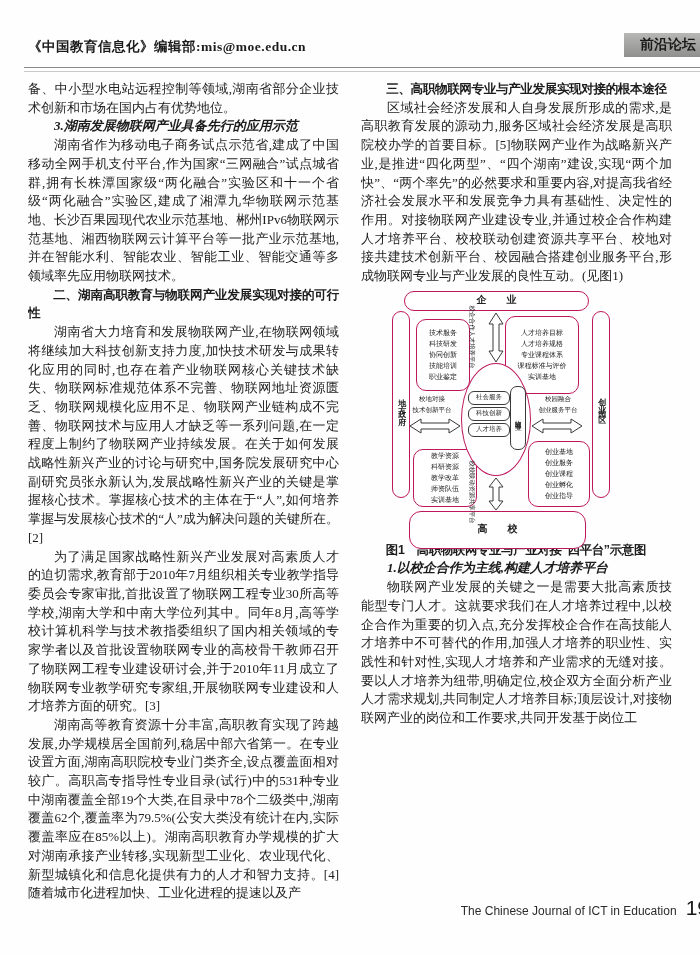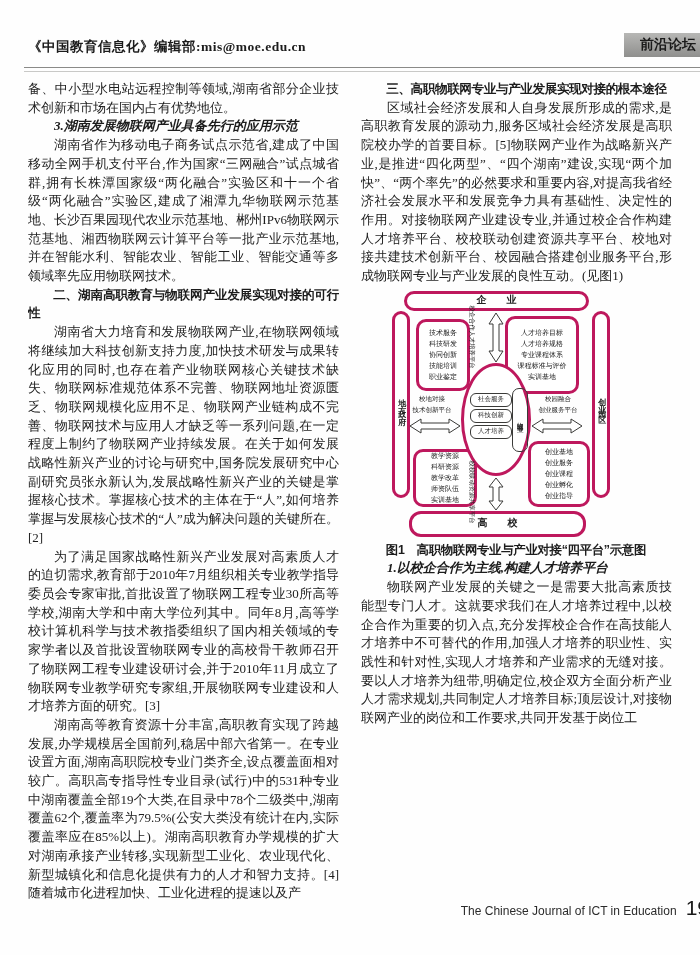--- a/index.html
+++ b/index.html
@@ -19,21 +19,21 @@
   .col-left{left:28px;}
   .col-right{left:361px;}
   .col p{margin:0;text-indent:2em;}
   .col p.cont{text-indent:0;}
   .h-sans{margin:0;text-indent:2em;font-family:"Liberation Sans",sans-serif;
           font-weight:bold;font-size:12.6px;letter-spacing:-.4px;}
   .h-kai{margin:0;text-indent:2em;font-weight:bold;font-style:italic;font-size:13px;}
   
   .fig{position:relative;width:250px;height:252px;margin:3px 0 0 10px;
        font-family:"Liberation Sans",sans-serif;color:#222;}
-  .fig .nd{position:absolute;border:3px solid #be185d;background:#fff;box-sizing:border-box;}
+  .fig .nd{position:absolute;border:1px solid #be185d;background:#fff;box-sizing:border-box;}
   .pill-h{border-radius:12px;display:flex;align-items:center;justify-content:center;
           font-weight:bold;font-size:10px;}
   .pill-v{border-radius:10px;display:flex;align-items:center;justify-content:center;}
   .pill-v span{writing-mode:vertical-rl;text-orientation:upright;font-size:8px;
                letter-spacing:6px;font-weight:bold;}
   .rbox{border-radius:10px;font-size:7px;line-height:11px;text-align:center;
         display:flex;align-items:center;justify-content:center;}
   .pre{white-space:pre-line;}
   .ellipse{border-radius:50%;}
   .mini{position:absolute;border:1px solid #3a3a38;border-radius:6px;font-size:6.5px;
@@ -79,21 +79,21 @@
 
     <div class="fig">
 
       <div class="nd pill-h" style="left:33px;top:2px;width:185px;height:20px;">企　　业</div>
       <div class="nd pill-v" style="left:21px;top:22px;width:18px;height:187px;">
           <span>地方政府</span>
         </div>
       <div class="nd pill-v" style="left:221px;top:22px;width:18px;height:187px;">
           <span>创业园区</span>
         </div>
-      <div class="nd pill-h" style="left:38px;top:222px;width:177px;height:26px;">高　　校</div>
+      <div class="nd pill-h" style="left:38px;top:222px;width:177px;height:38px;">高　　校</div>
 
       <div class="nd rbox pre" style="left:45px;top:30px;width:54px;height:72px;">技术服务
 科技研发
 协同创新
 技能培训
 职业鉴定</div>
       <div class="nd rbox pre" style="left:134px;top:27px;width:74px;height:78px;">人才培养目标
 人才培养规格
 专业课程体系
 课程标准与评价

